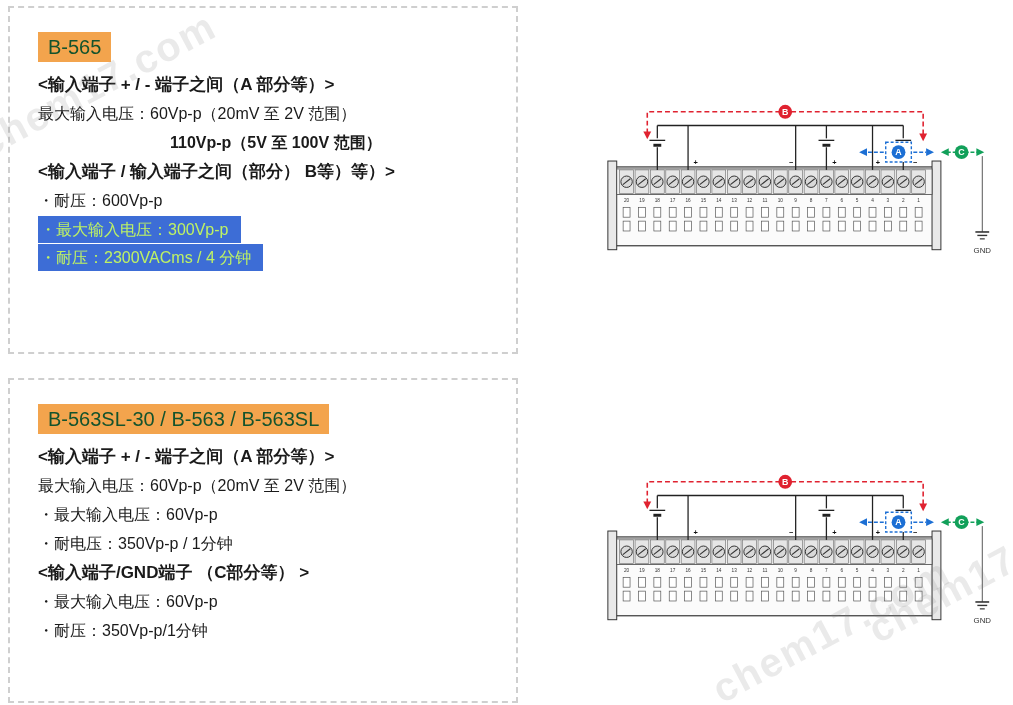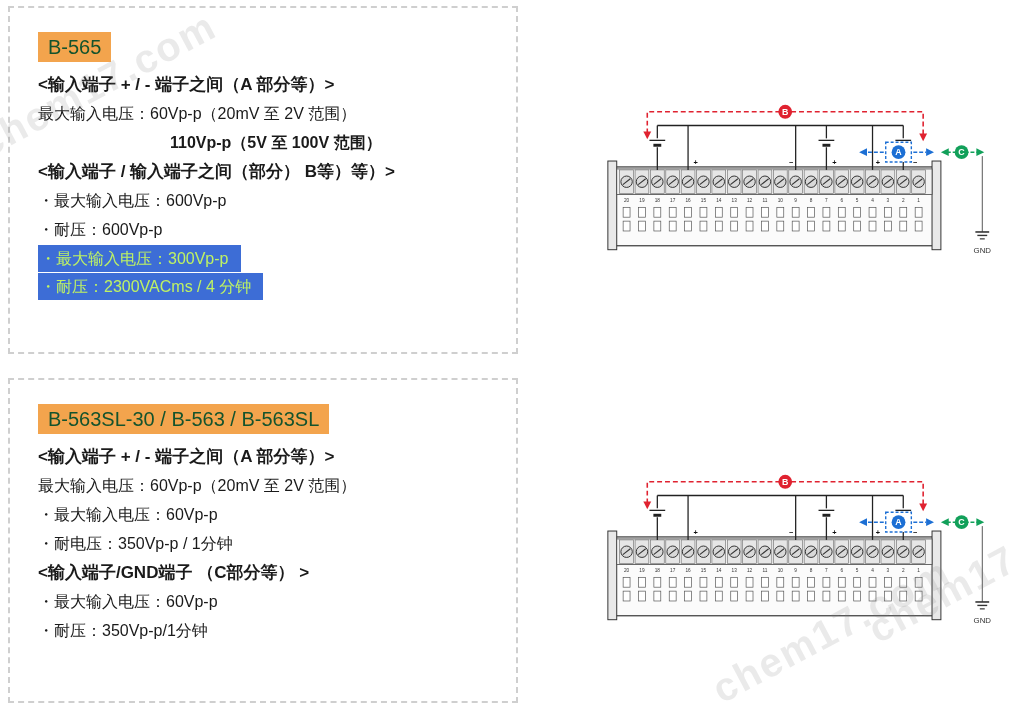--- a/index.html
+++ b/index.html
@@ -64,21 +64,20 @@
 <div class="wm wm1">chem17.com</div>
 <div class="wm wm2">chem17.com</div>
 <div class="wm wm3">chem17.com</div>
 
 <section class="panel panel1">
   <div class="badge">B-565</div>
   <div class="heading">&lt;输入端子 + / - 端子之间（A 部分等）&gt;</div>
   <div class="line">最大输入电压：60Vp-p（20mV 至 2V 范围）</div>
   <div class="line indent">110Vp-p（5V 至 100V 范围）</div>
   <div class="heading">&lt;输入端子 / 输入端子之间（部分） B等）等）&gt;</div>
-  <div class="line">・最大输入电压：600Vp-p</div>
   <div class="line">・耐压：600Vp-p</div>
   <div class="line hl">・最大输入电压：300Vp-p</div>
   <div class="line hl">・耐压：2300VACms / 4 分钟</div>
 </section>
 
 <section class="panel panel2">
   <div class="badge">B-563SL-30 / B-563 / B-563SL</div>
   <div class="heading">&lt;输入端子 + / - 端子之间（A 部分等）&gt;</div>
   <div class="line">最大输入电压：60Vp-p（20mV 至 2V 范围）</div>
   <div class="line">・最大输入电压：60Vp-p</div>

